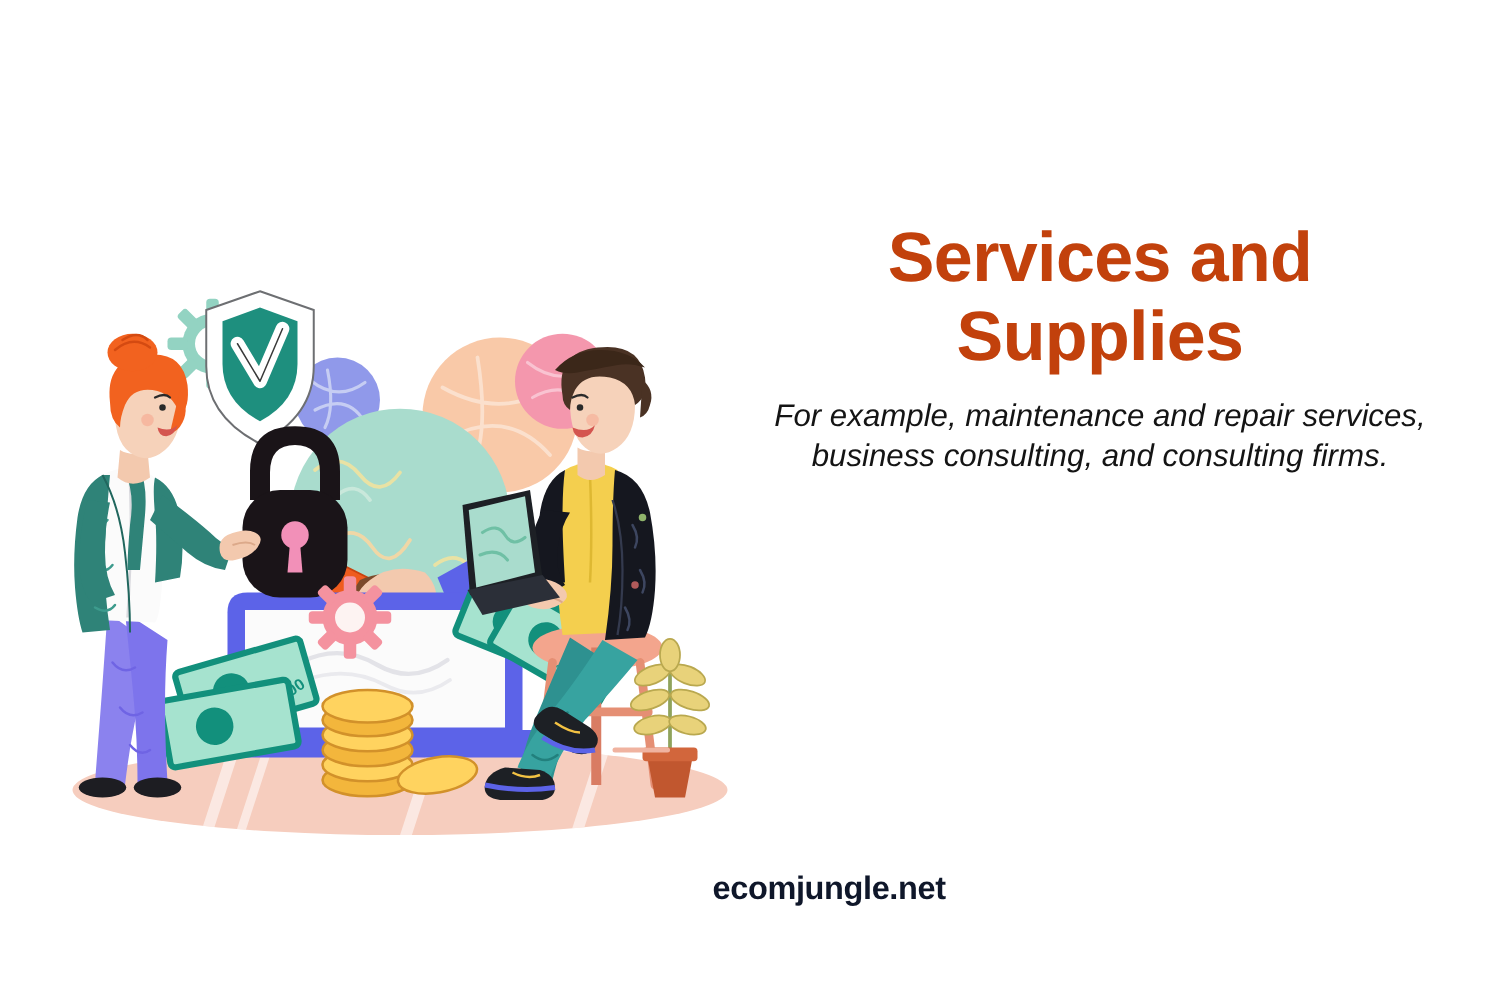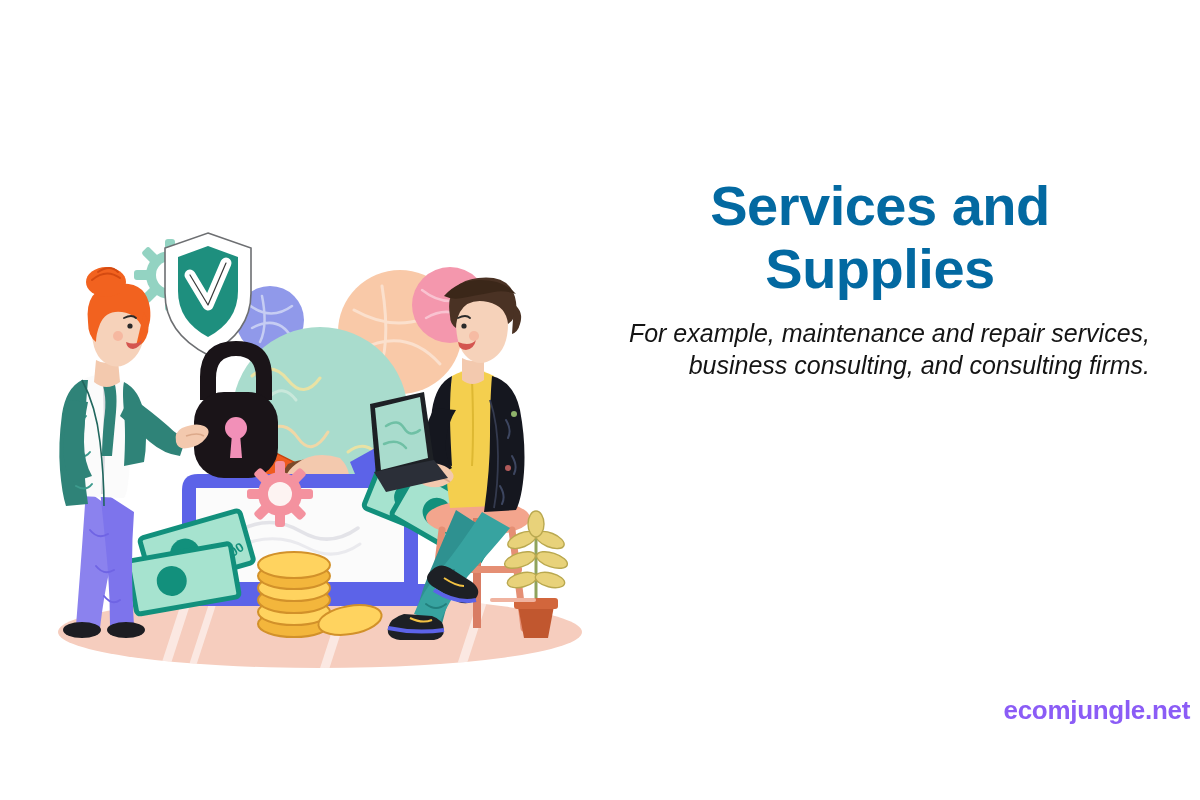--- a/index.html
+++ b/index.html
@@ -33,53 +33,52 @@
     top: 175px;
     width: 620px;
     height: 560px;
     text-align: center;
   }
   #headline {
     font-family: "Liberation Sans", sans-serif;
     font-weight: bold;
     font-size: 56px;
     line-height: 1.12;
-    color: #0369a1;
+    color: #c2410c;
     letter-spacing: -0.5px;
     margin: 0 auto;
     width: 520px;
   }
   #body-copy {
     font-family: "Liberation Sans", sans-serif;
     font-size: 33px;
     line-height: 1.24;
     color: #121212;
     margin: 26px auto 0 auto;
     width: 600px;
   }
   #example-copy {
     font-family: "Liberation Sans", sans-serif;
     font-style: italic;
     font-size: 25px;
     line-height: 1.26;
     color: #141414;
     margin: 18px auto 0 auto;
     width: 540px;
-    text-align: right;
   }
   #watermark {
     position: absolute;
     left: 0;
     top: 520px;
     width: 620px;
-    text-align: right;
+    text-align: left;
     font-family: "Liberation Sans", sans-serif;
     font-weight: bold;
     font-size: 26px;
-    color: #8b5cf6;
+    color: #0f172a;
     letter-spacing: -0.3px;
   }
 </style>
 </head>
 <body>
 
 <div id="canvas">
 
   <div id="illustration">
     <svg viewBox="0 0 570 480" xmlns="http://www.w3.org/2000/svg">

